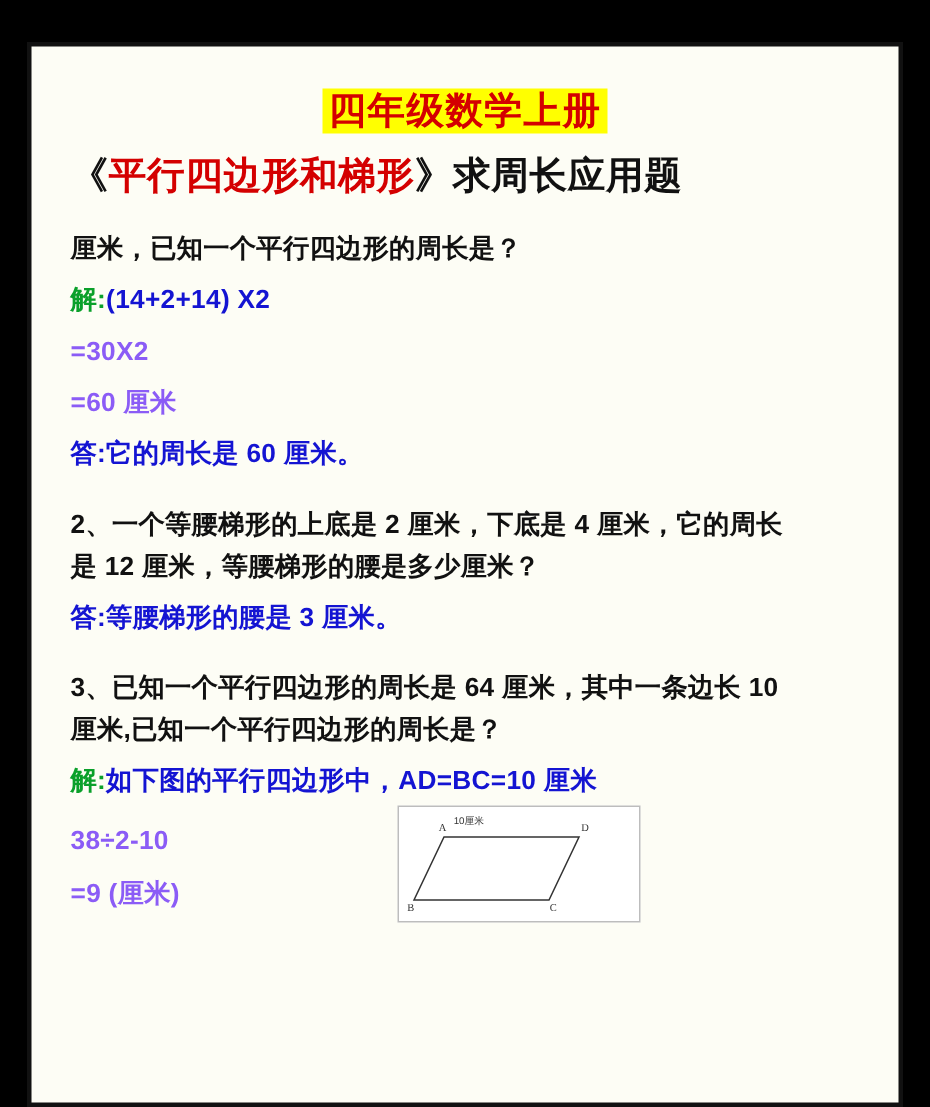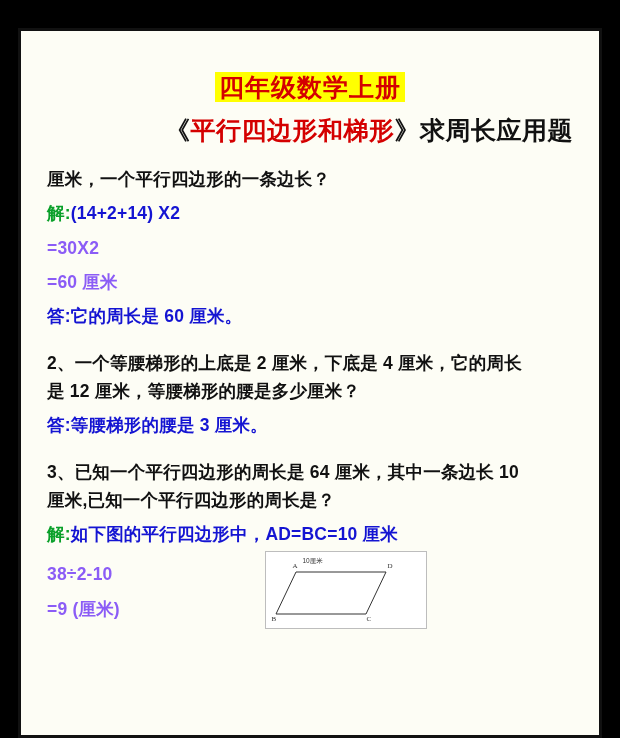--- a/index.html
+++ b/index.html
@@ -19,36 +19,35 @@
     top: 28px;
     width: 584px;
     height: 710px;
     background: #fdfdf5;
     border: 3px solid #111;
     box-sizing: border-box;
     overflow: hidden;
   }
   .inner {
     padding: 22px 26px 0 26px;
-    margin-top: 14px;
   }
   .title-1 {
     text-align: center;
     font-size: 25px;
     font-weight: bold;
     color: #d40000;
     letter-spacing: 1px;
     margin: 4px 0 2px 0;
   }
   .title-1 .hl {
     background: #ffff00;
     padding: 1px 4px;
   }
   .title-2 {
-    text-align: right;
+    text-align: left;
     font-size: 25px;
     font-weight: bold;
     color: #111;
     margin: 10px 0 4px 0;
     letter-spacing: 0.5px;
   }
   .title-2 .red {
     color: #d40000;
   }
   .q-block {
@@ -108,21 +107,21 @@
 
     <div class="title-1">
       <span class="hl">四年级数学上册</span>
     </div>
 
     <div class="title-2">
       <span>《</span><span class="red">平行四边形和梯形</span><span>》求周长应用题</span>
     </div>
 
     <div class="q-block">
-      <div class="q-text">厘米，一个平行四边形的一条边长？</div>
+      <div class="q-text">厘米，已知一个平行四边形的周长是？</div>
       <div class="sol-line">
         <span class="lead-green">解:</span><span class="body-blue">(14+2+14) X2</span>
       </div>
       <div class="sol-line blue">=30X2</div>
       <div class="sol-line blue">=60 厘米</div>
       <div class="sol-line">
         <span class="lead-blue">答:</span><span class="body-blue">它的周长是 60 厘米。</span>
       </div>
     </div>
 

